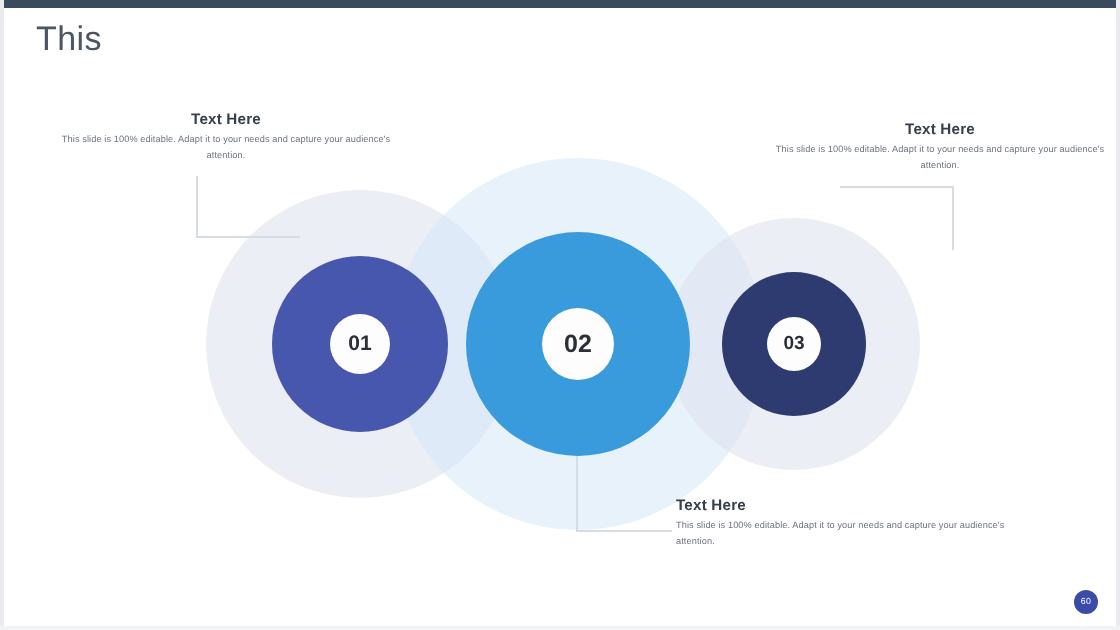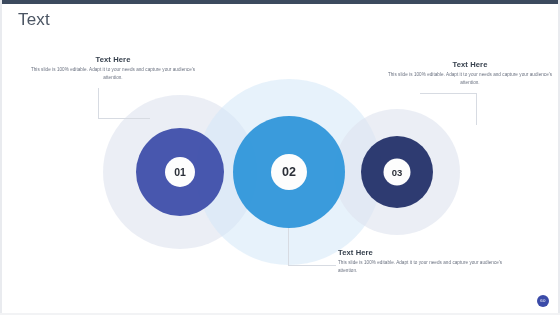--- a/index.html
+++ b/index.html
@@ -145,21 +145,21 @@
 </head>
 <body>
 
 <div id="slide">
 
   <div class="edge-top"></div>
   <div class="edge-left"></div>
   <div class="edge-right"></div>
   <div class="edge-bottom"></div>
 
-  <div id="slide-title">Text</div>
+  <div id="slide-title">This</div>
 
   <svg class="venn-stage" viewBox="0 0 560 315" width="560" height="315">
     <defs>
       
     </defs>
 
     <circle cx="180" cy="172" r="77" fill="#dfe3ef" opacity="0.62"></circle>
     <circle cx="289" cy="172" r="93" fill="#d4e8f8" opacity="0.55"></circle>
     <circle cx="397" cy="172" r="63" fill="#dfe3ef" opacity="0.62"></circle>
 

